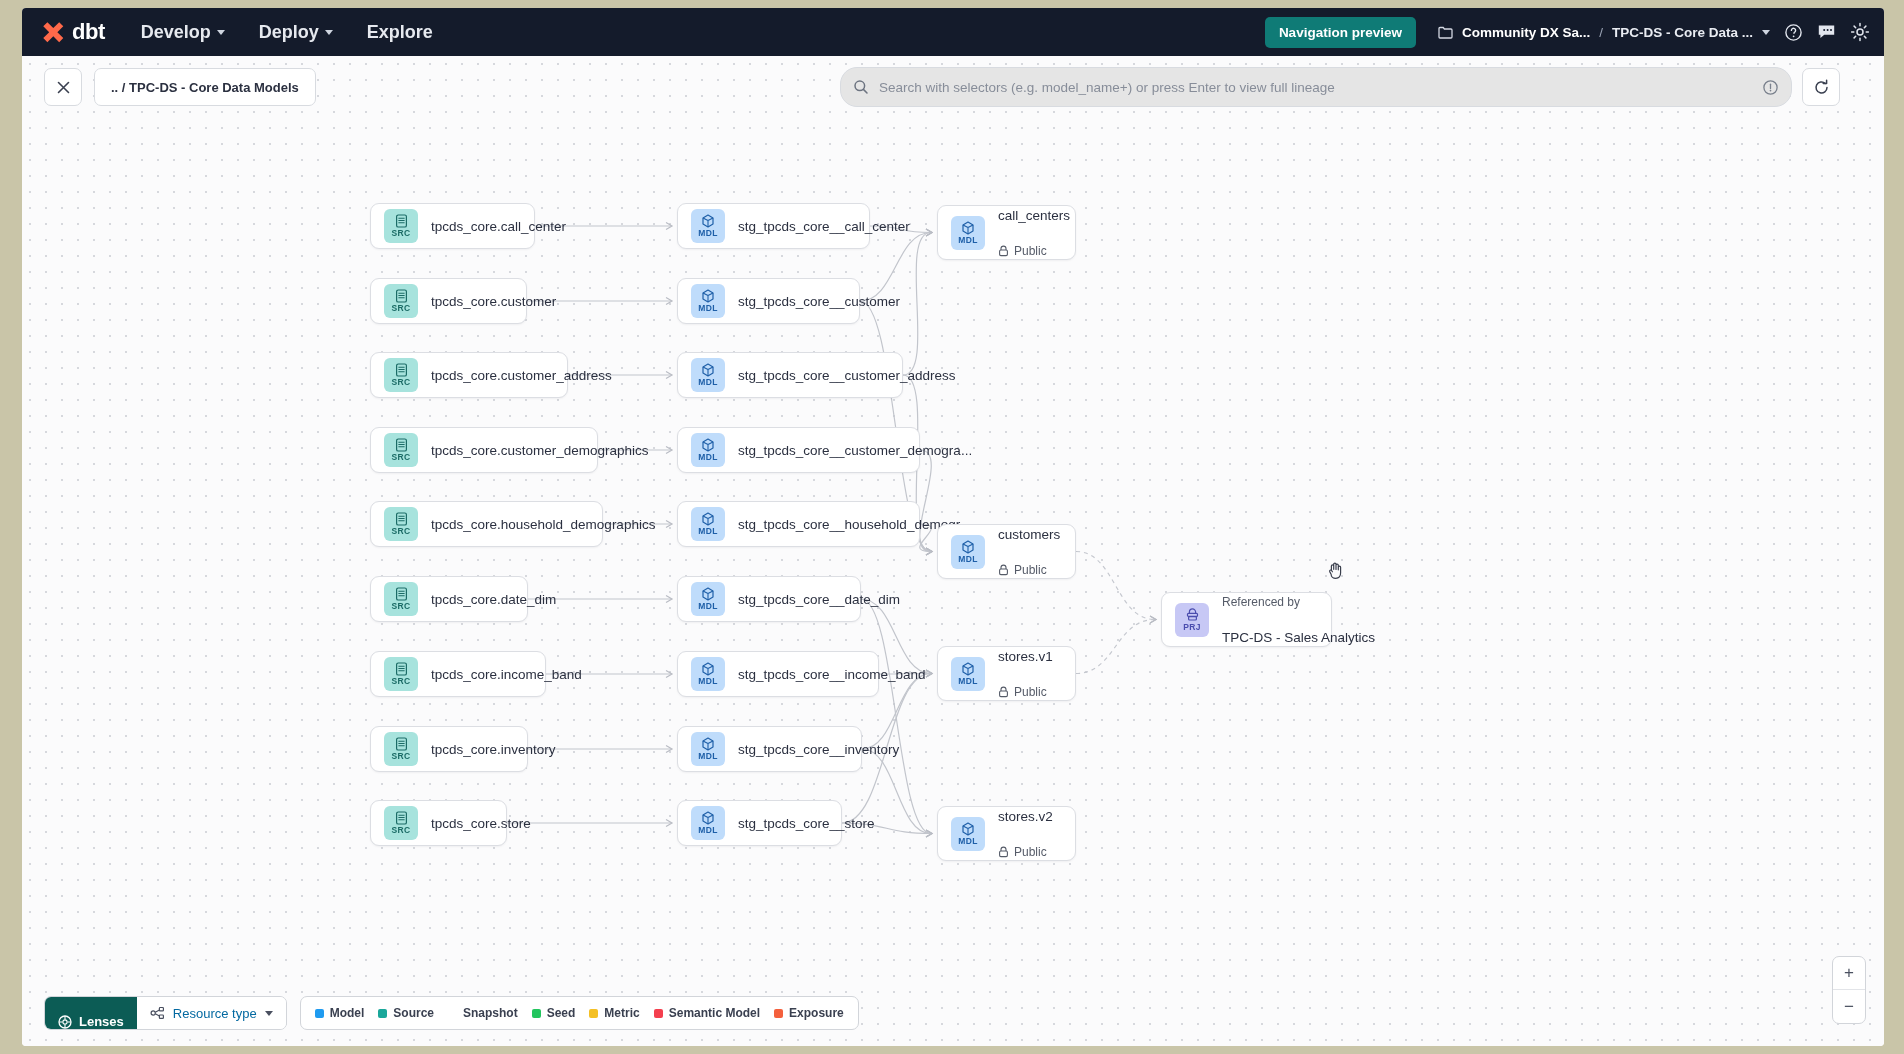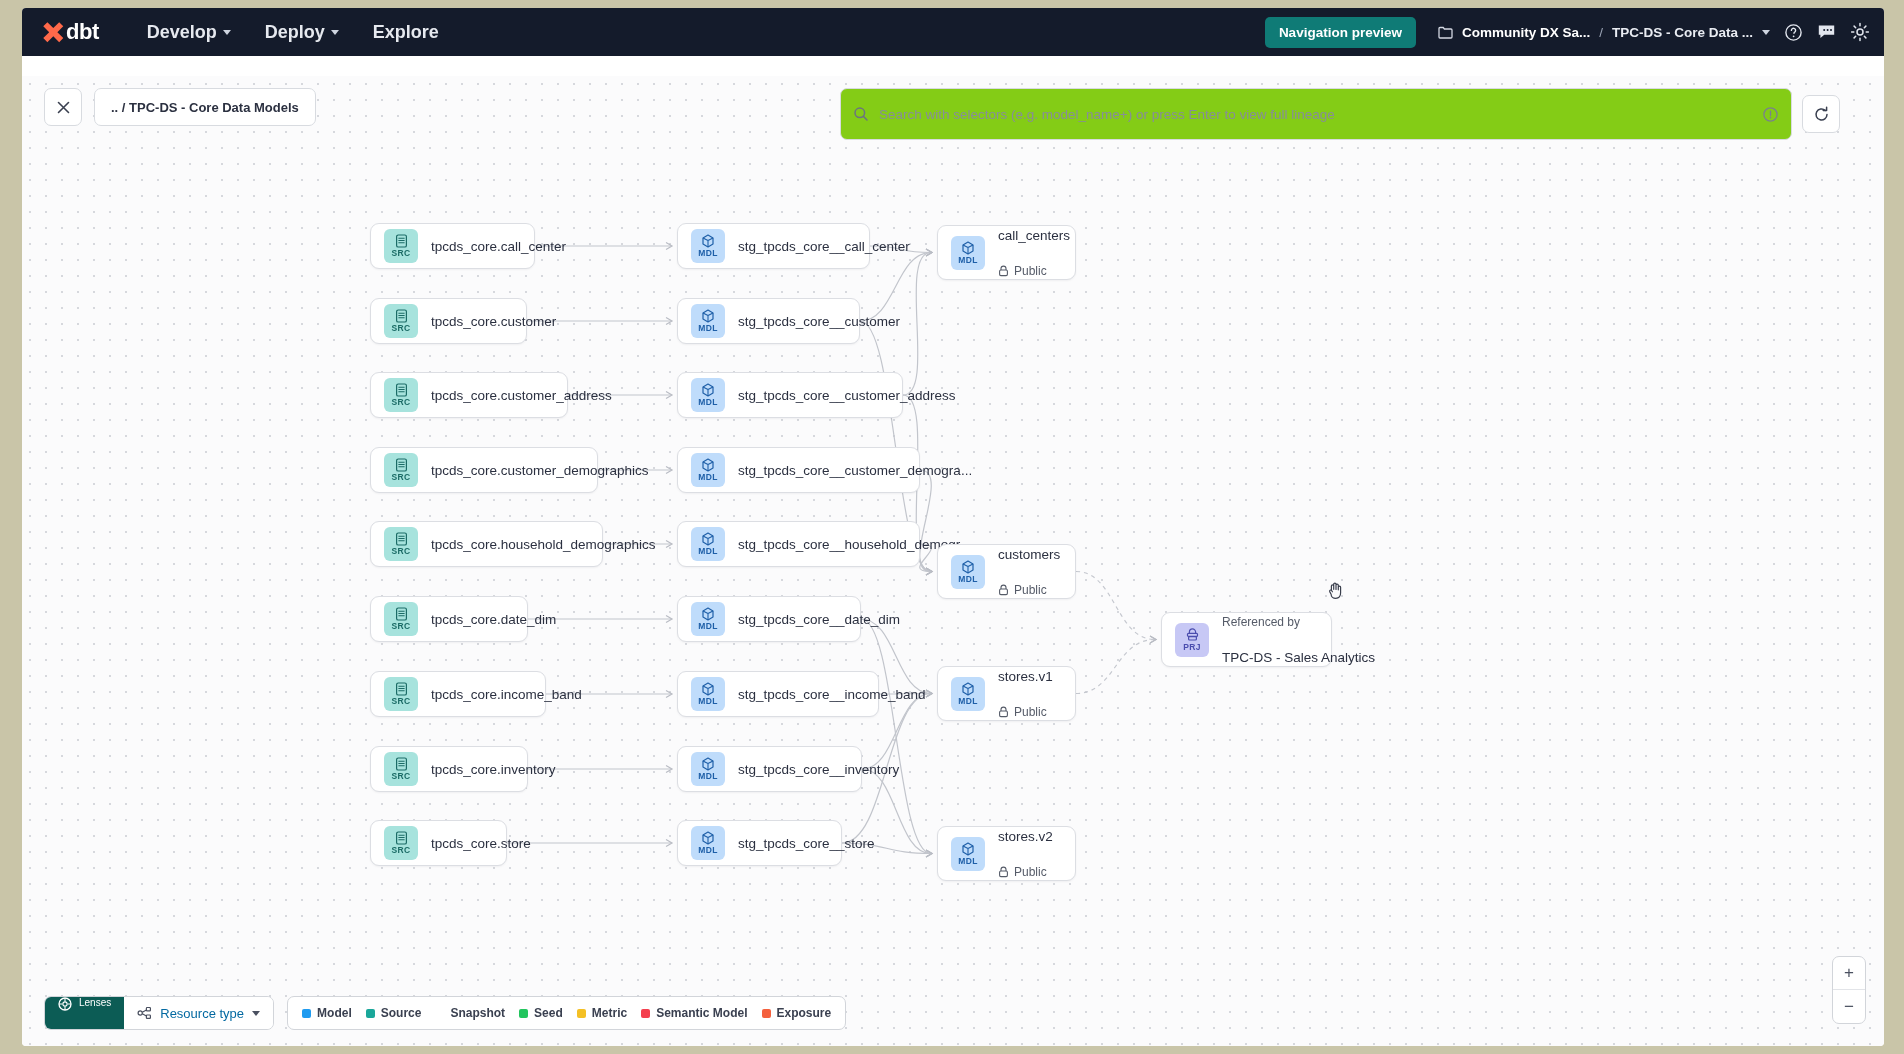--- a/index.html
+++ b/index.html
@@ -21,21 +21,21 @@
 
   
   .navbar {
     height: 48px; flex: 0 0 48px;
     background: #141b2b;
     display: flex; align-items: center;
     padding: 0 14px 0 18px;
     position: relative;
     z-index: 40;
   }
-  .logo { display: flex; align-items: center; margin-right: 46px; }
+  .logo { display: flex; align-items: center; gap: 6px; margin-right: 34px; }
   .logo-mark { width: 26px; height: 26px; position: relative; }
   .logo-text { color:#fff; font-size: 22px; font-weight: 700; letter-spacing:-0.5px; }
   .nav-links { display:flex; align-items:center; gap: 30px; }
   .nav-link {
     color:#e6e9ef; font-size:18px; font-weight:600;
     display:flex; align-items:center; gap:6px; cursor:pointer;
     padding: 6px 2px;
   }
   .caret { width:0;height:0;border-left:4px solid transparent;border-right:4px solid transparent;border-top:5px solid #cfd5e0; }
   .nav-right { margin-left:auto; display:flex; align-items:center; gap: 14px; }
@@ -44,40 +44,39 @@
     border:none; border-radius:5px; padding: 8px 14px; cursor:pointer;
   }
   .breadcrumb-nav { display:flex; align-items:center; gap:9px; color:#fff; font-size:13.5px; font-weight:700;margin-left:8px; }
   .breadcrumb-nav .sep { color:#9aa3b4; font-weight:400; }
   .breadcrumb-nav .proj { font-weight:600; color:#e9ecf2; }
   .icon-btn { cursor:pointer; display:flex; align-items:center; justify-content:center; }
 
   
   .toolbar {
     height: 62px; flex: 0 0 62px;
-    display:flex; gap: 12px;
+    display:flex; align-items:center; gap: 12px;
     padding: 12px 22px;
     position: relative; z-index: 30;
     background: transparent;
-    margin-top: 20px;
   }
   .sq-btn {
     width: 38px; height: 38px; border:1px solid #d8dbe0; border-radius:7px;
     background:#fff; display:flex; align-items:center; justify-content:center; cursor:pointer;
   }
   .crumb-chip {
     height: 38px; border:1px solid #d8dbe0; border-radius:7px; background:#fff;
     display:flex; align-items:center; padding: 0 16px;
     font-size: 13px; font-weight: 700; color:#2b3040; cursor:pointer;
   }
   .search-wrap {
     position:absolute; left: 818px; width: 1000px; display:flex; align-items:center; gap:10px;
   }
   .search-box {
-    flex:1; height: 52px; border:1px solid #d8dbe0; border-radius:7px; background:#84cc16;
+    flex:1; height: 40px; border:1px solid #d8dbe0; border-radius:17px; background:#e5e5e5;
     display:flex; align-items:center; gap:10px; padding: 0 12px;
   }
   .search-input {
     flex:1; border:none; outline:none; font-size:13.5px; color:#2b3040;
     font-family:"Liberation Sans", sans-serif; background:transparent;
   }
   .search-input::placeholder { color:#878d99; }
 
   
   .canvas {
@@ -110,22 +109,22 @@
   .node-label { font-size:13.5px; color:#2b3040; white-space:nowrap; font-weight:400; }
   .node-stack { display:flex; flex-direction:column; gap:21px; }
   .node-sub { font-size:12px; color:#555b68; display:flex; align-items:center; gap:5px; }
 
   
   .bottombar {
     position:absolute; left:22px; bottom:16px; display:flex; align-items:center; gap:13px; z-index:20;
   }
   .lens-group { display:flex; height:34px; border-radius:7px; overflow:hidden; border:1px solid #d2d5da; background:#fff; }
   .lenses-btn {
-    background:#0c5c55; color:#fff; font-size:10px; font-weight:400;
-    display:flex; align-items:flex-start; gap:7px; padding:0 13px; cursor:pointer;
+    background:#0c5c55; color:#fff; font-size:13px; font-weight:700;
+    display:flex; align-items:flex-end; gap:7px; padding:0 13px; cursor:pointer;
   }
   .restype-btn {
     background:#fff; color:#0369a1; font-size:13px; font-weight:500;
     display:flex; align-items:center; gap:8px; padding:0 13px; cursor:pointer;
   }
   .legend {
     height:34px; background:#fff; border:1px solid #d2d5da; border-radius:7px;
     display:flex; align-items:center; gap:14px; padding:0 14px;
   }
   .legend-item { display:flex; align-items:center; gap:6px; font-size:12px; color:#3a4050; font-weight:600; }

